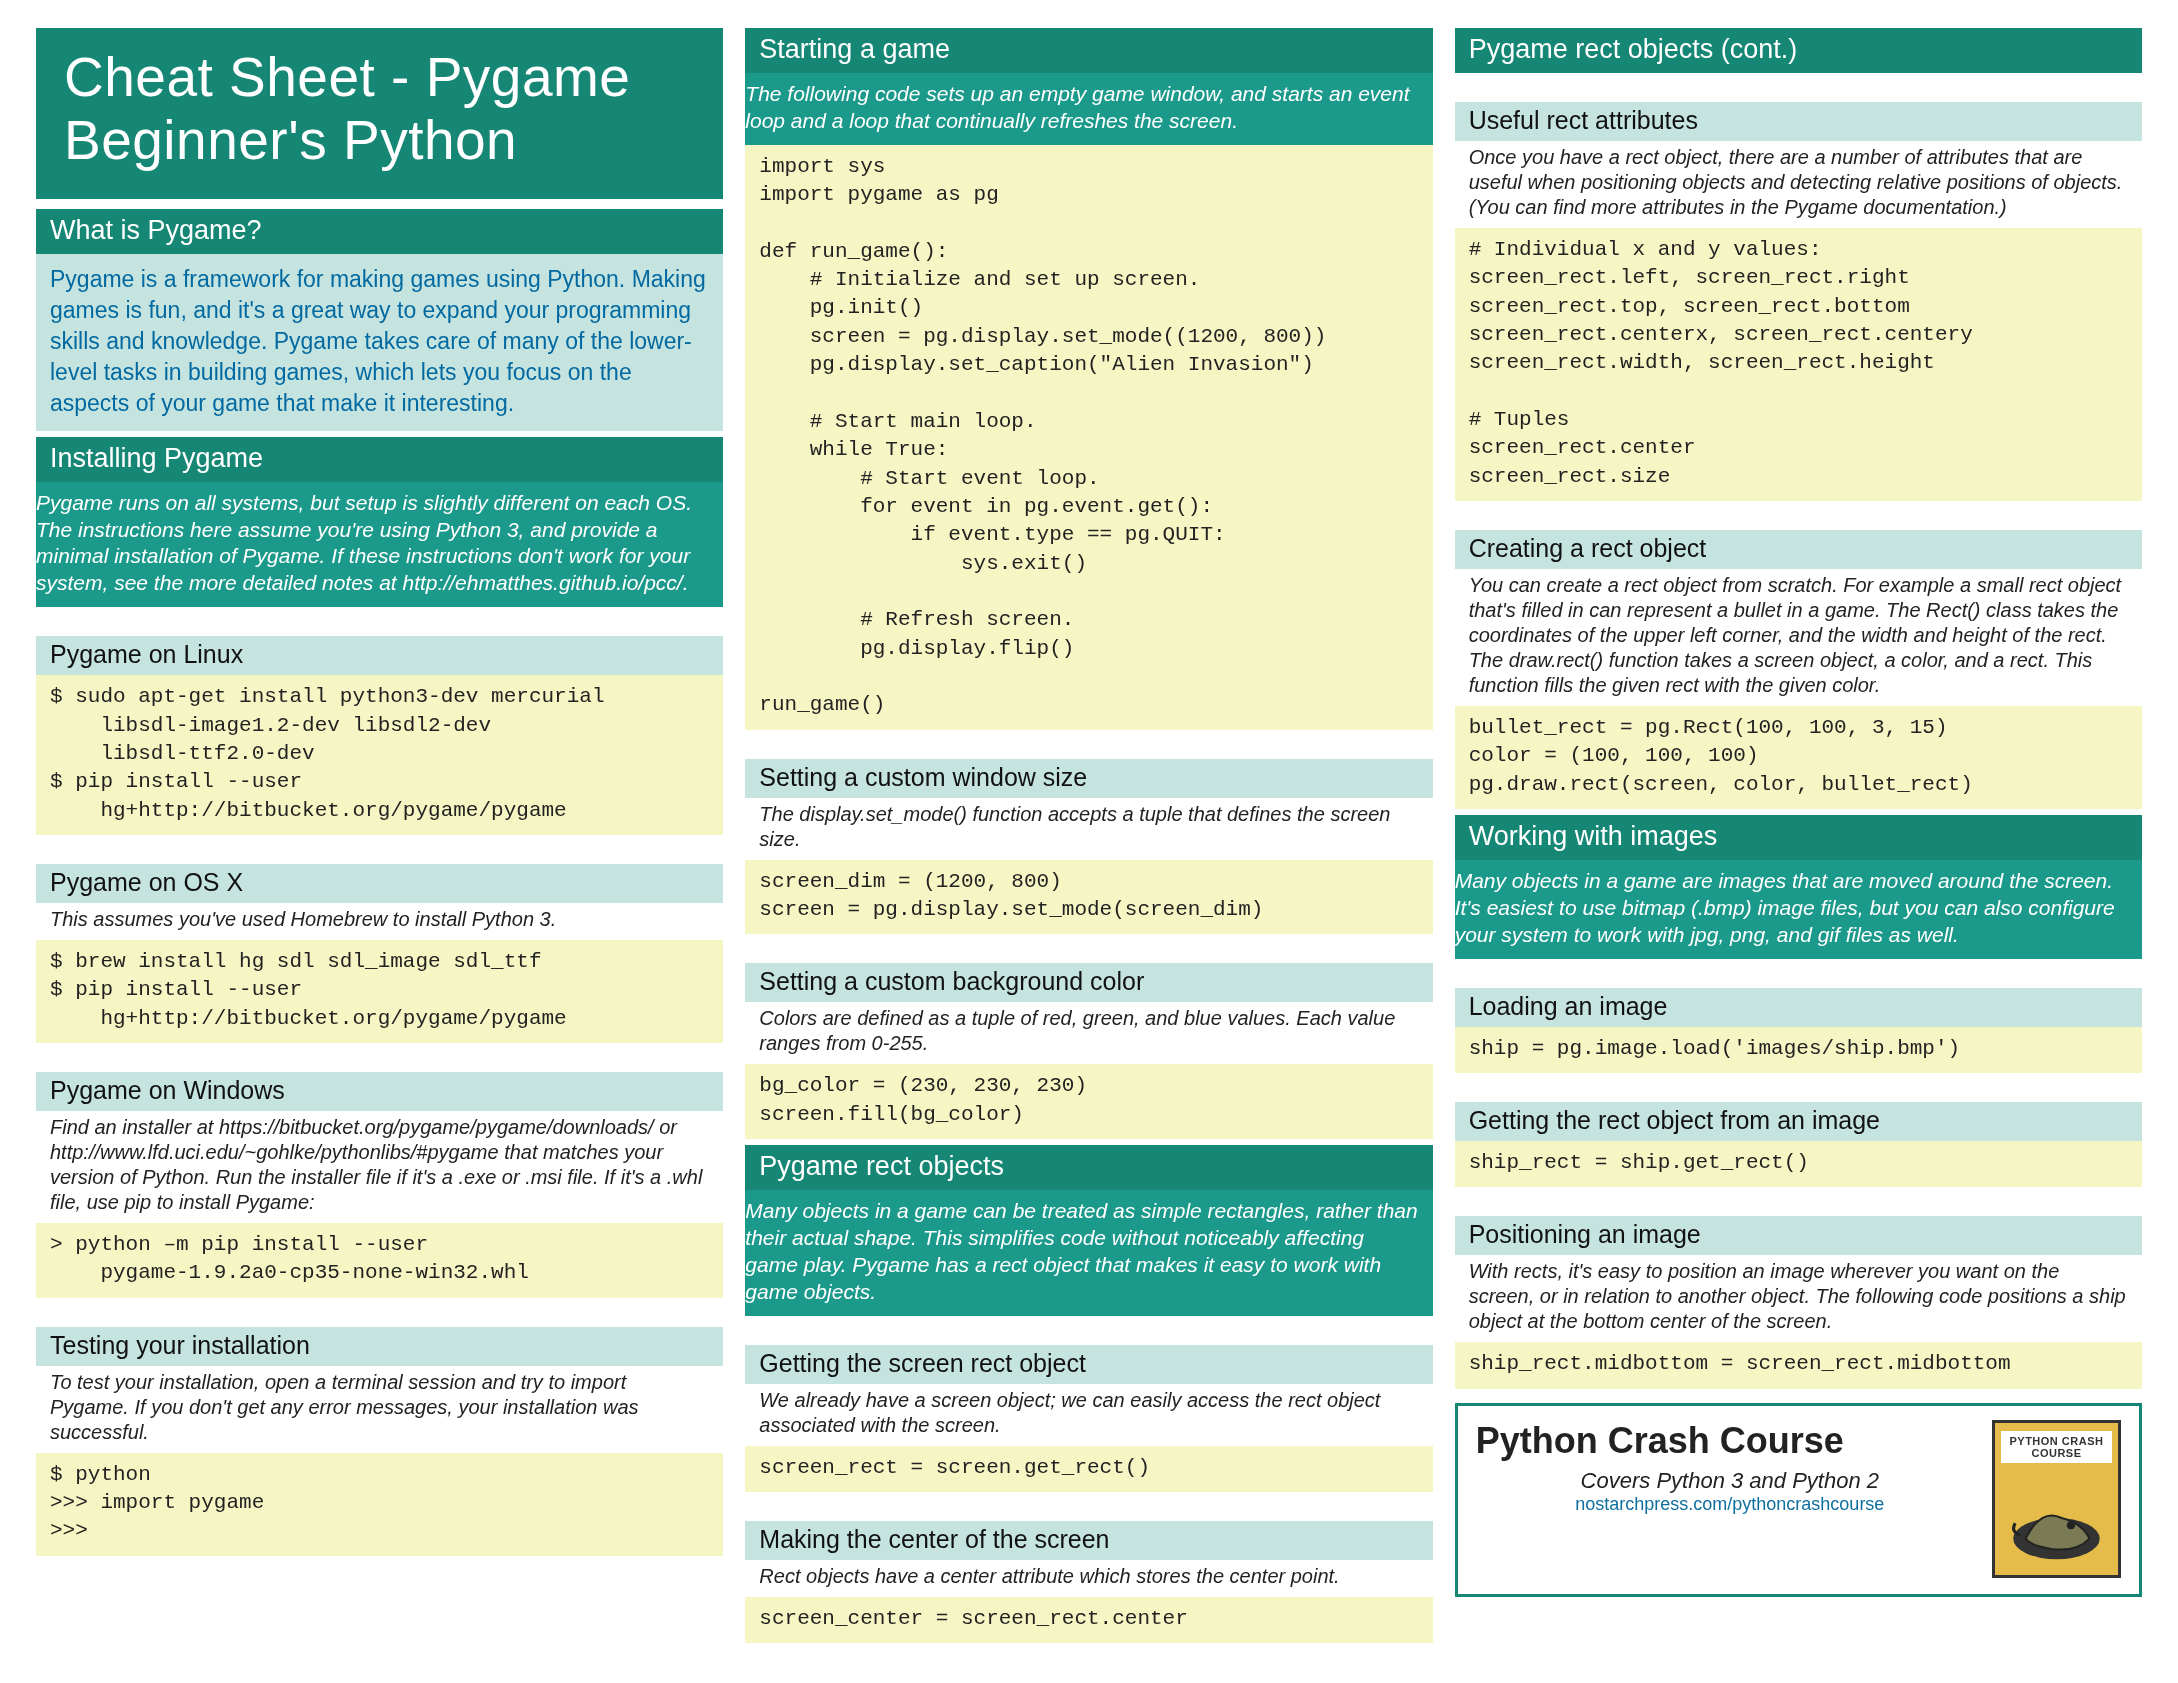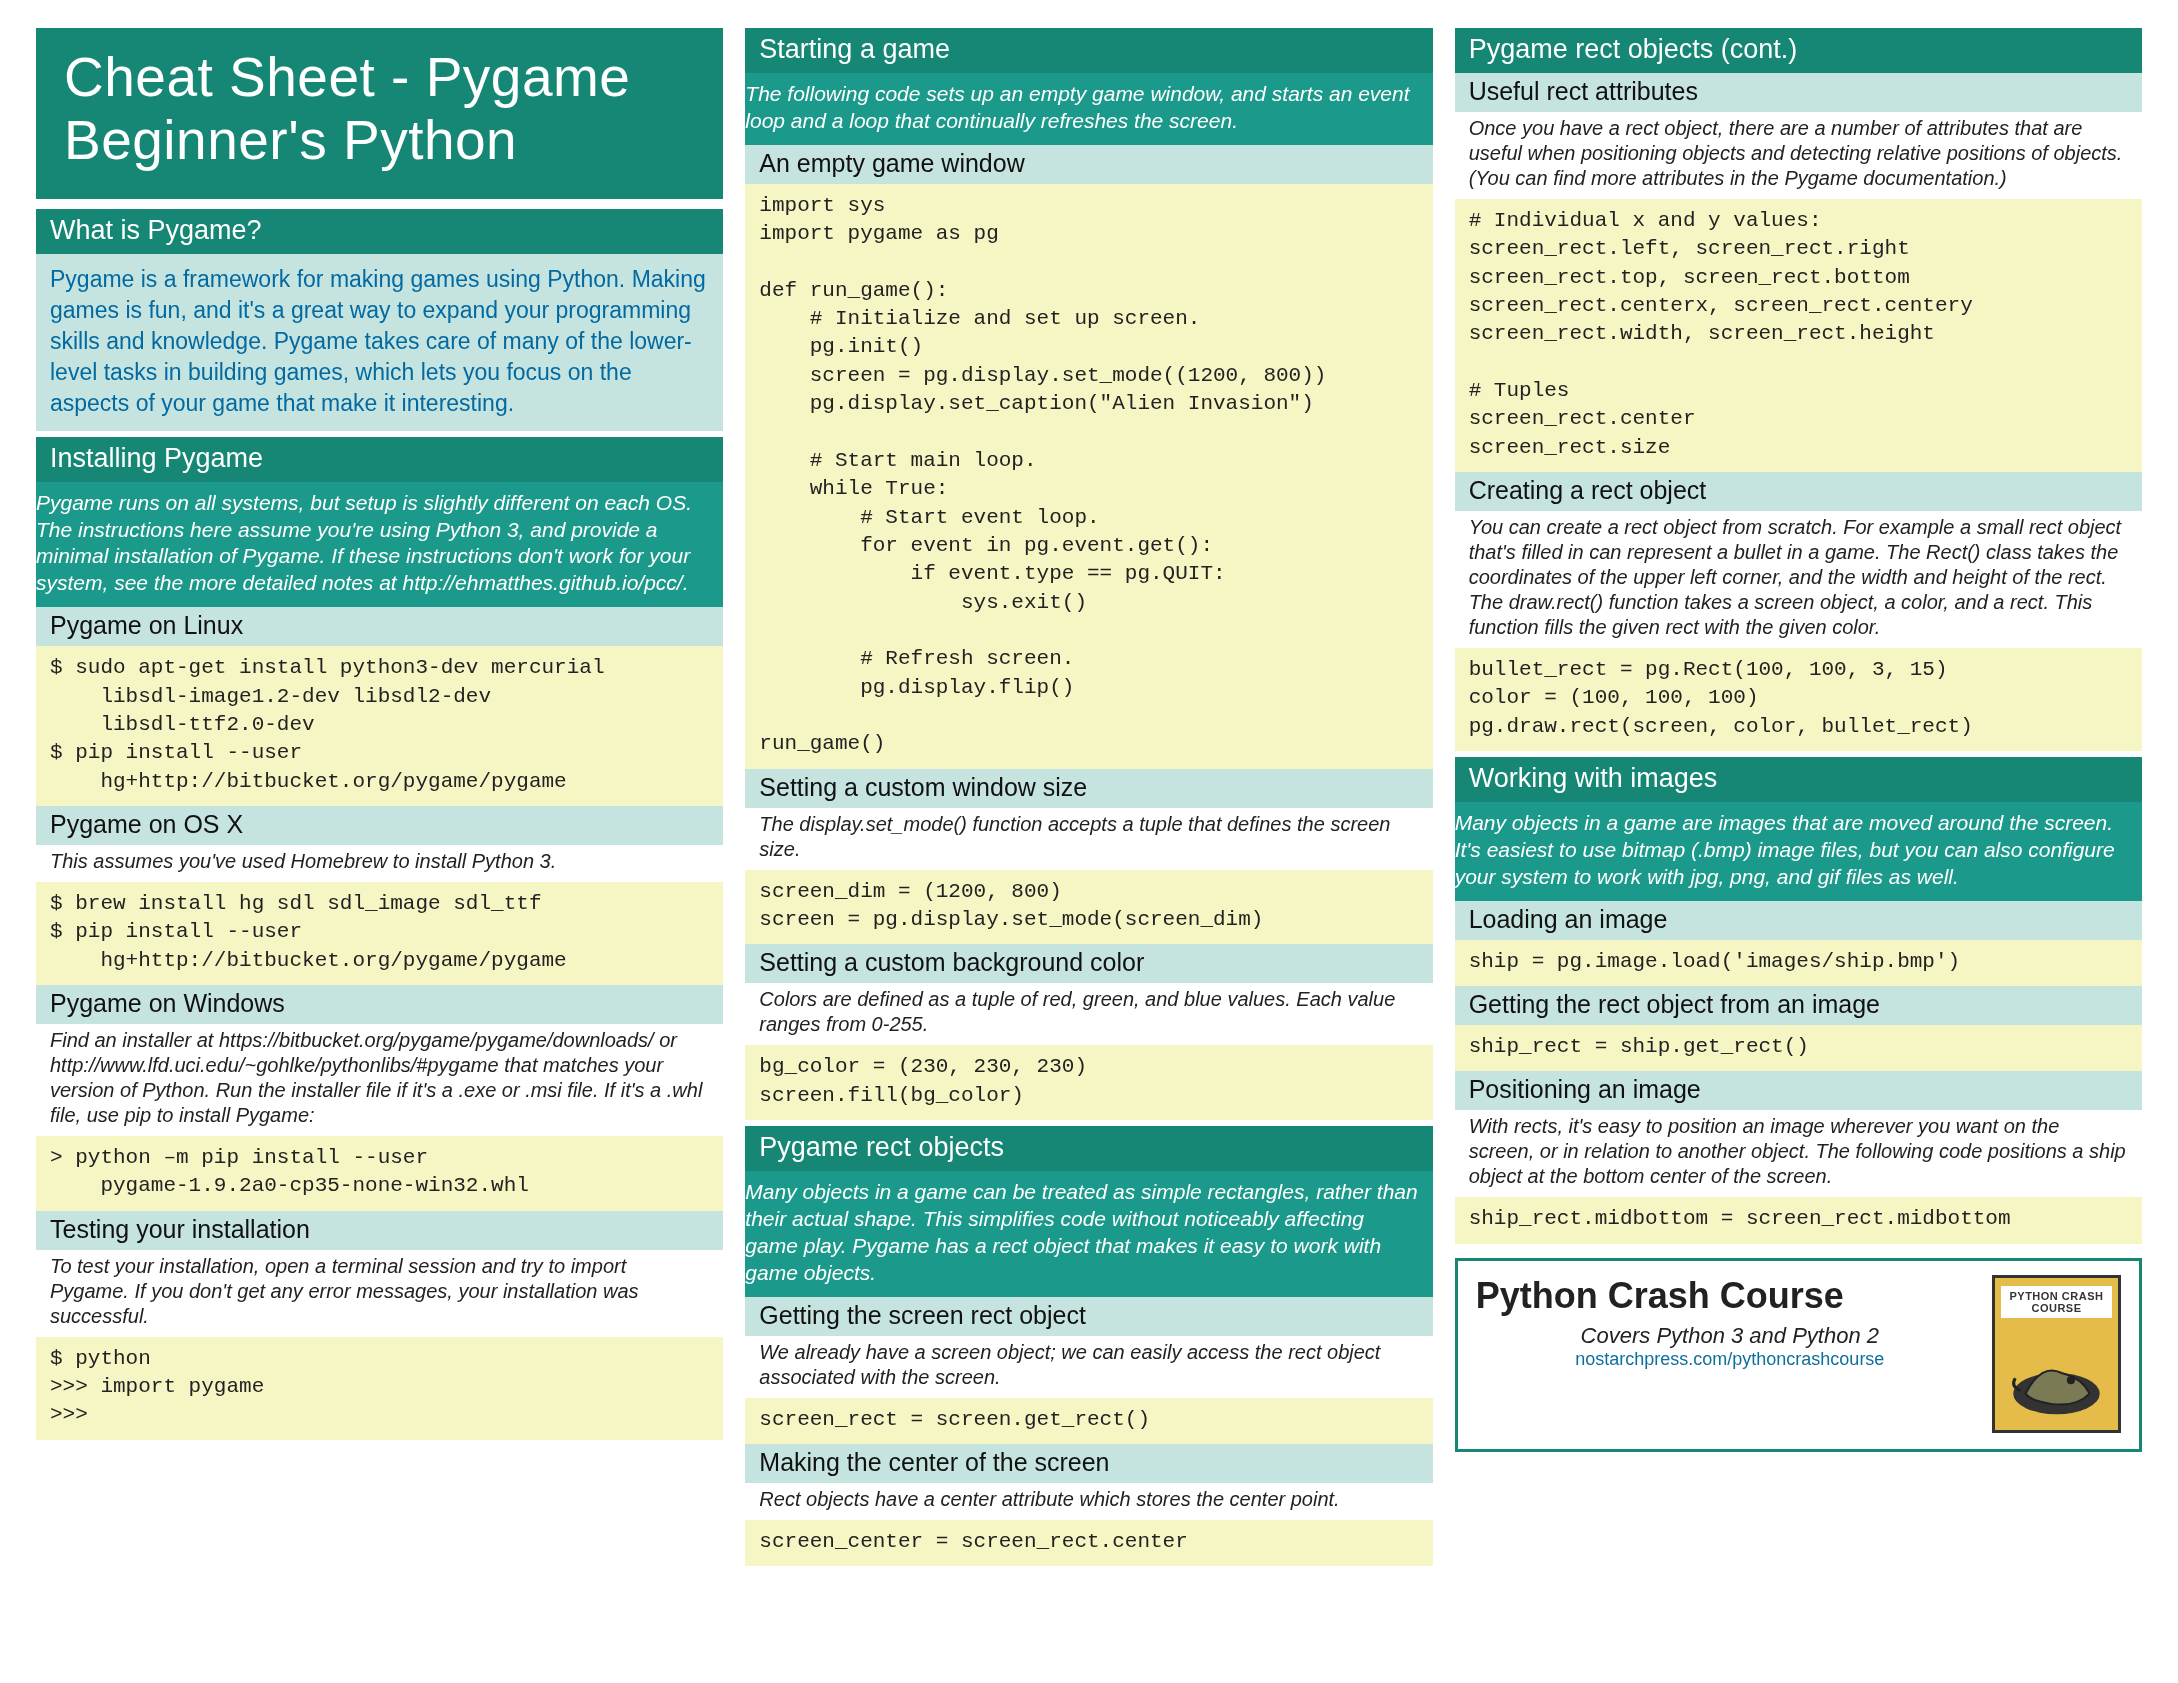--- a/index.html
+++ b/index.html
@@ -58,20 +58,21 @@
     font-size: 21px;
     line-height: 1.28;
     padding: 8px 14px 10px 0;
   }
   .sub-head {
     background: var(--teal-light);
     color: #111;
     font-size: 25px;
     font-weight: 400;
     padding: 4px 14px 6px 14px;
+    margin-top: 29px;
   }
   .sub-desc {
     background: var(--white);
     color: #222;
     font-style: italic;
     font-size: 20px;
     line-height: 1.25;
     padding: 4px 14px 8px 14px;
   }
   .body-text {
@@ -185,21 +186,20 @@
     <div class="sub-desc">To test your installation, open a terminal session and try to import Pygame. If you don't get any error messages, your installation was successful.</div>
     <div class="code">$ python
 &gt;&gt;&gt; import pygame
 &gt;&gt;&gt; </div>
   </div>
 
   <div class="col">
     <div class="band-head">Starting a game</div>
     <div class="band-desc">The following code sets up an empty game window, and starts an event loop and a loop that continually refreshes the screen.</div>
 
-    <div class="sub-head">An empty game window</div>
     <div class="code">import sys
 import pygame as pg
 
 def run_game():
     # Initialize and set up screen.
     pg.init()
     screen = pg.display.set_mode((1200, 800))
     pg.display.set_caption("Alien Invasion")
 
     # Start main loop.

